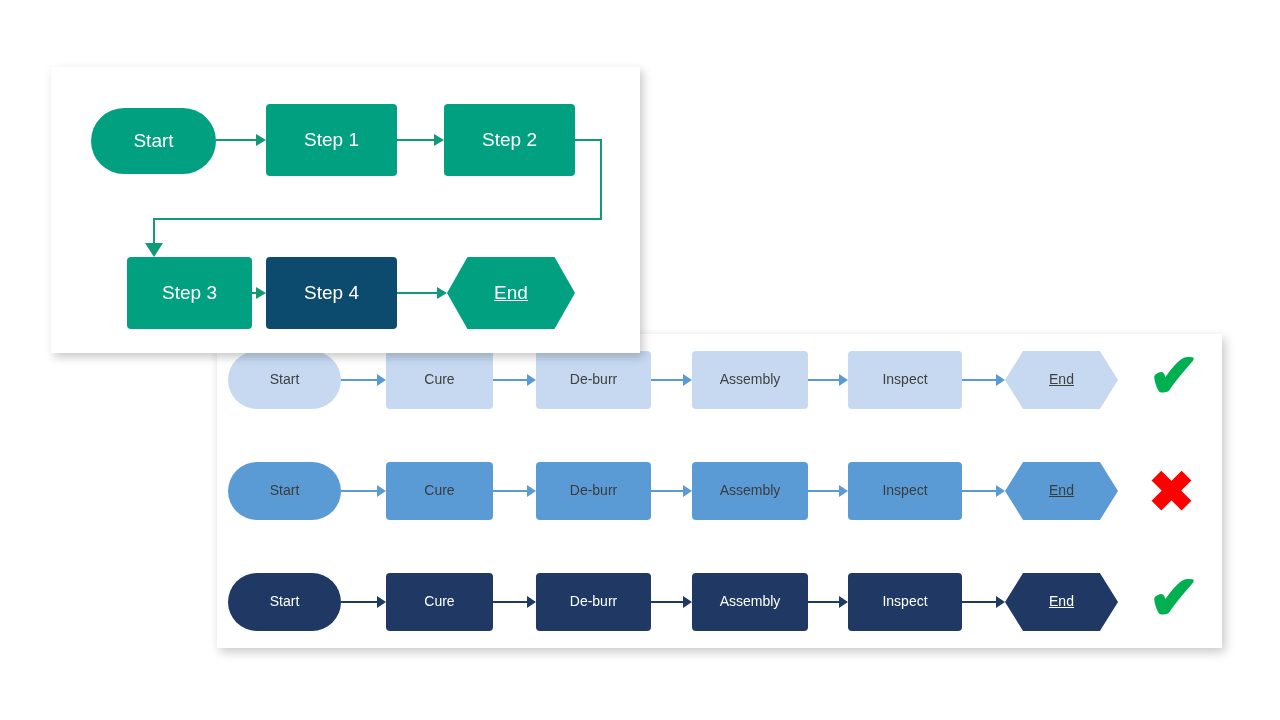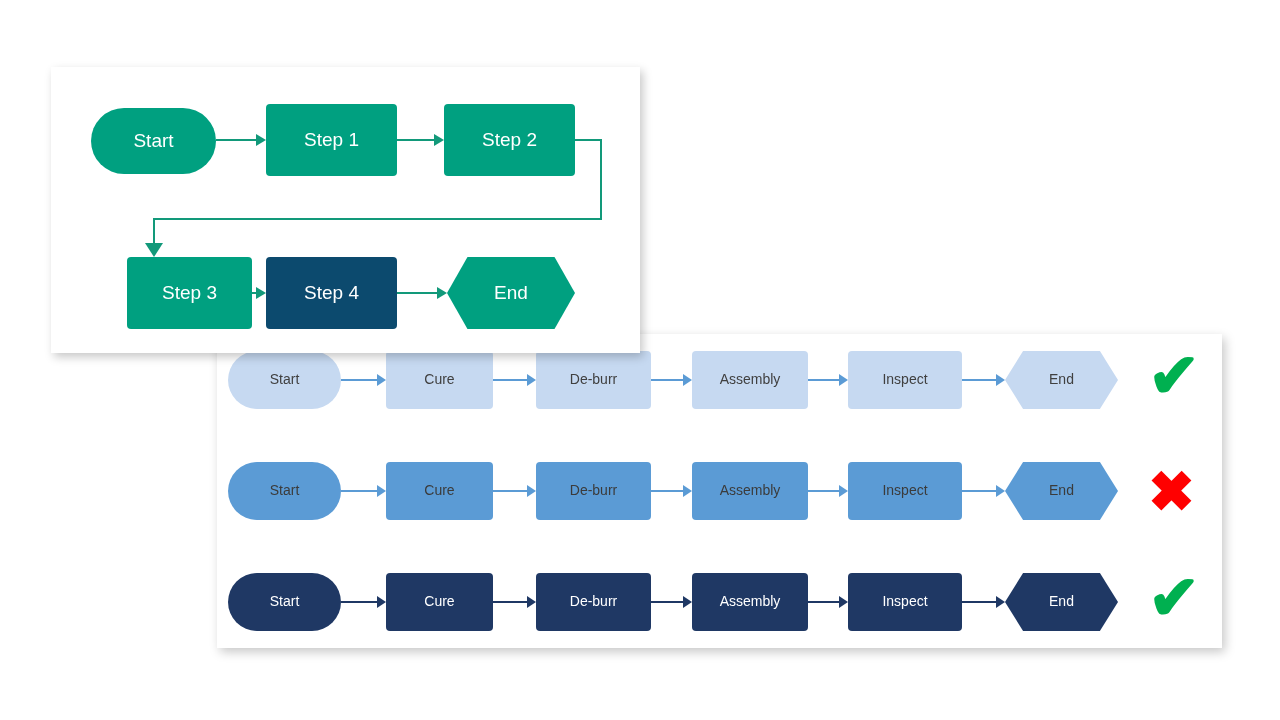--- a/index.html
+++ b/index.html
@@ -48,20 +48,21 @@
     justify-content: center;
     box-sizing: border-box;
     text-align: center;
     line-height: 1.1;
     white-space: nowrap;
   }
   .node.rect { border-radius: 4px; }
   .node.stadium { border-radius: 999px / 999px; }
   .node.hexagon {
     clip-path: polygon(16% 0%, 84% 0%, 100% 50%, 84% 100%, 16% 100%, 0% 50%);
+    text-decoration: underline;
   }
 
   
   .conn { position: absolute; }
   .conn .line { position: absolute; }
   .conn .head { position: absolute; width: 0; height: 0; }
 
   
   .arrow-h .line {
     height: 2px;

